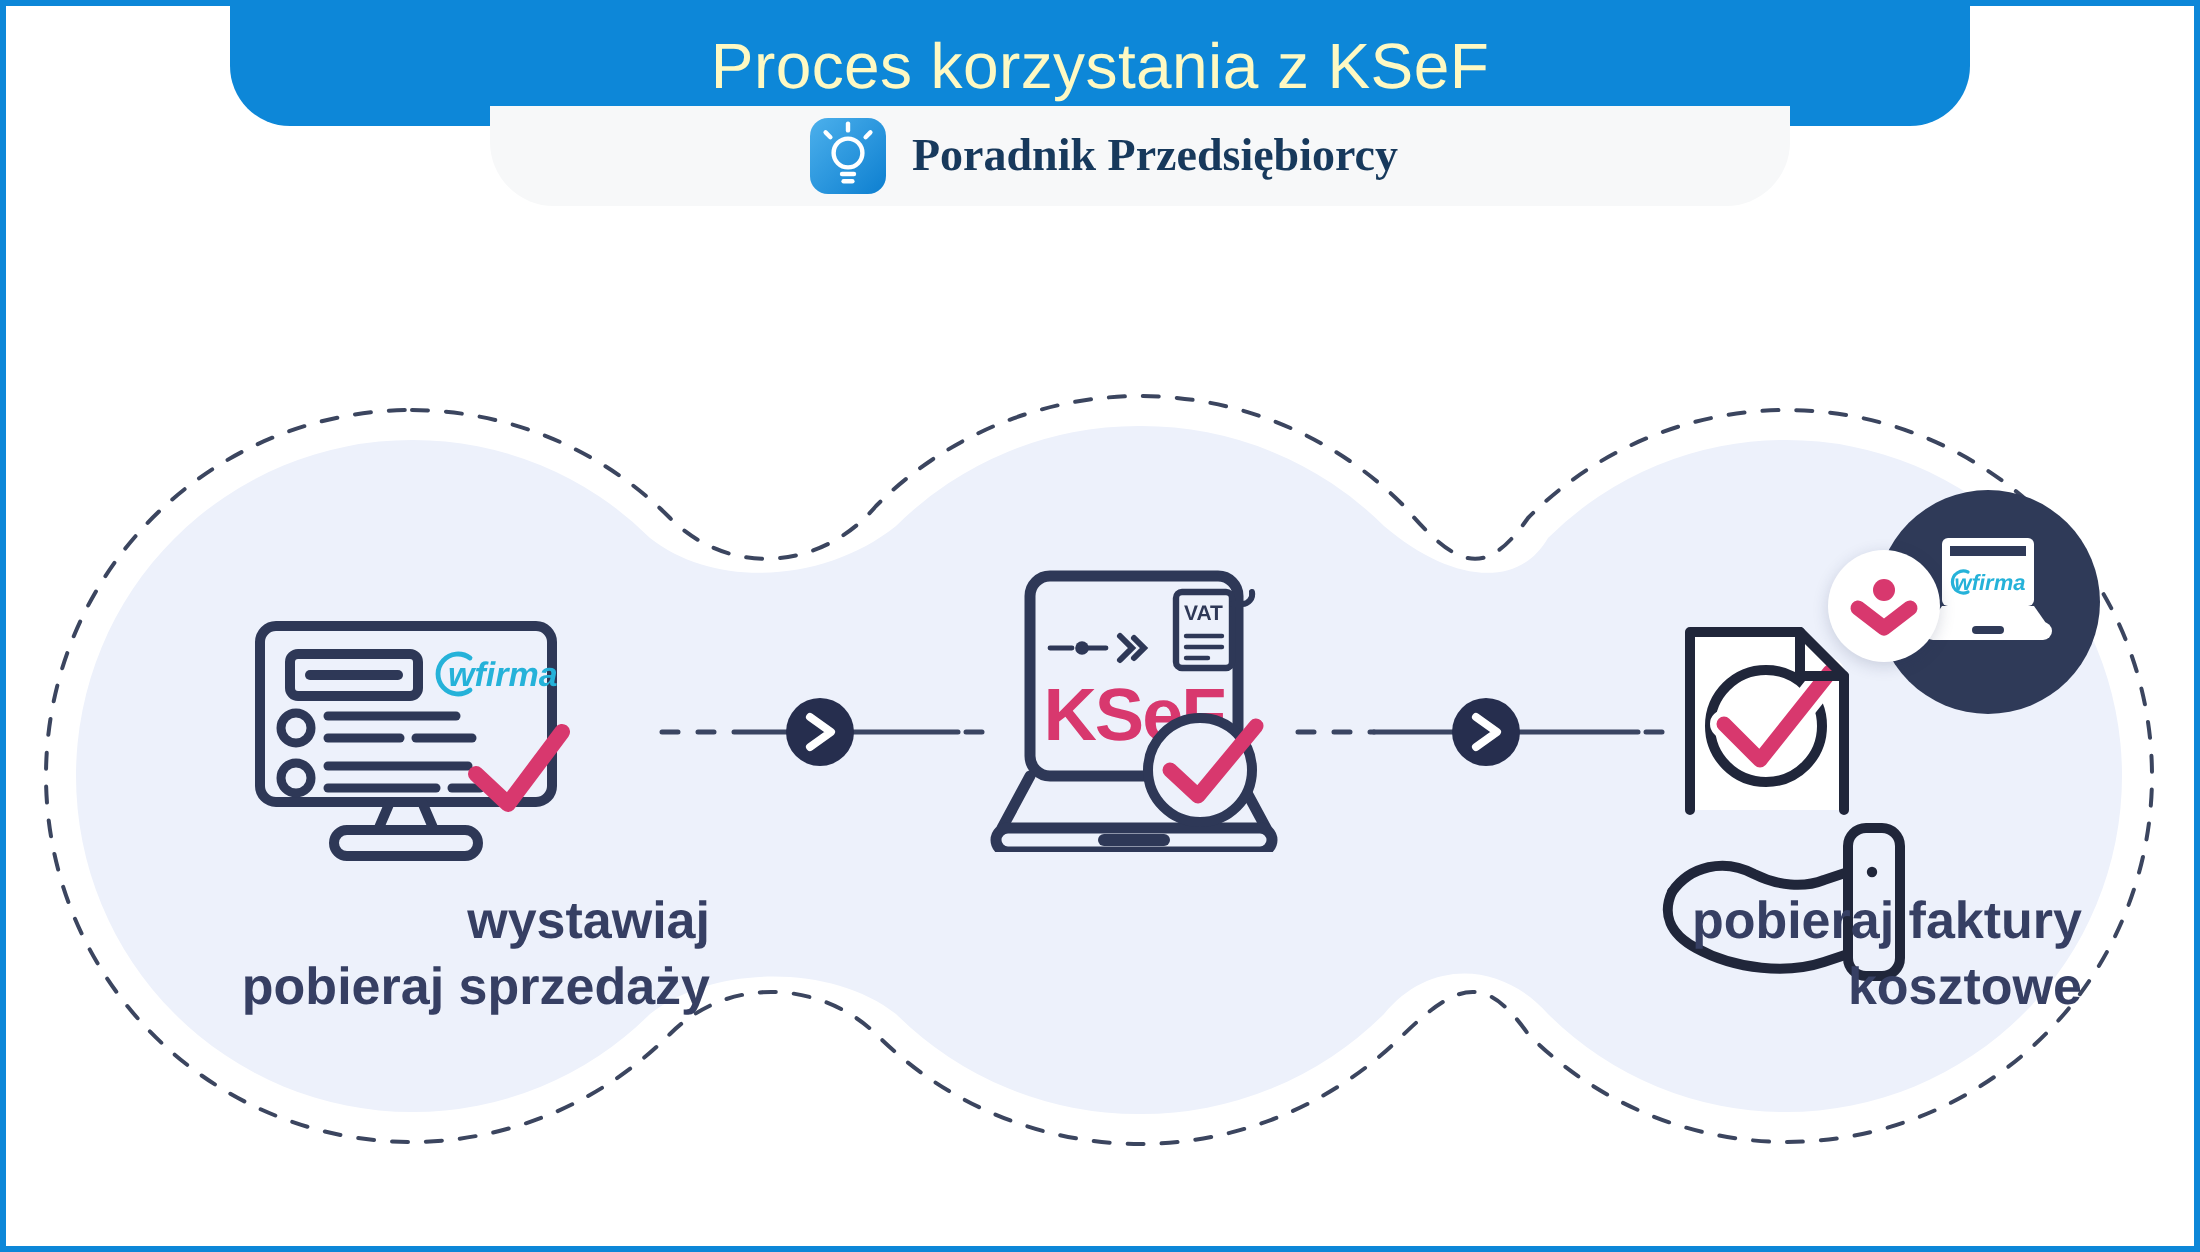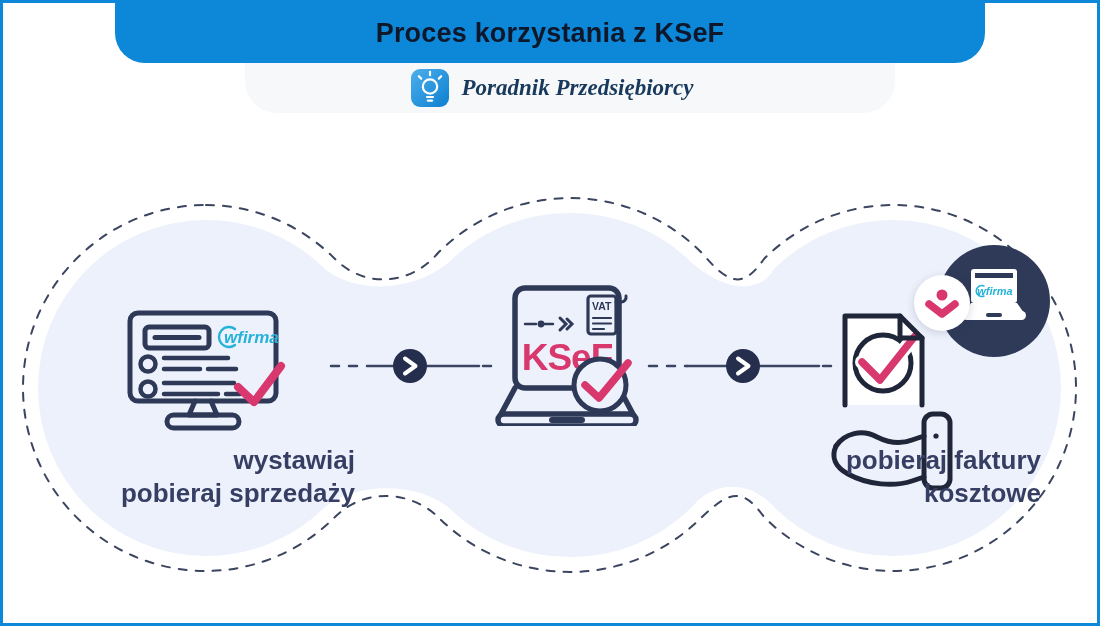--- a/index.html
+++ b/index.html
@@ -8,26 +8,26 @@
     background:#ffffff;border:3px solid #0d87d8;overflow:hidden;
     font-family:"Liberation Sans",sans-serif;
   }
   
   .banner{
     position:absolute;left:112px;top:0;width:870px;height:60px;
     background:#0d87d8;border-radius:0 0 30px 30px;
     display:flex;align-items:center;justify-content:center;
   }
   .banner h1{
-    margin:0;color:#0f172a;font-size:27px;font-weight:bold;letter-spacing:.2px;
+    margin:0;color:#fef9c3;font-size:32px;font-weight:normal;letter-spacing:.2px;
   }
   .brandbar{
-    position:absolute;left:242px;top:60px;width:650px;height:50px;
+    position:absolute;left:242px;top:50px;width:650px;height:50px;
     background:#f7f8f9;border-radius:0 0 32px 32px;
-    display:flex;align-items:center;justify-content:center;gap:13px;font-style:italic;
+    display:flex;align-items:center;justify-content:center;gap:13px;
   }
   .brandbar .inner{display:flex;align-items:center;gap:13px;transform:translateX(-18px);}
   .bulb-chip{
     width:38px;height:38px;border-radius:9px;flex:0 0 auto;
     background:linear-gradient(135deg,#4cb0ec,#0d7fd0);
     display:flex;align-items:center;justify-content:center;
   }
   .brand-name{
     font-family:"Liberation Serif",serif;font-weight:bold;font-size:23px;color:#17395c;
   }

